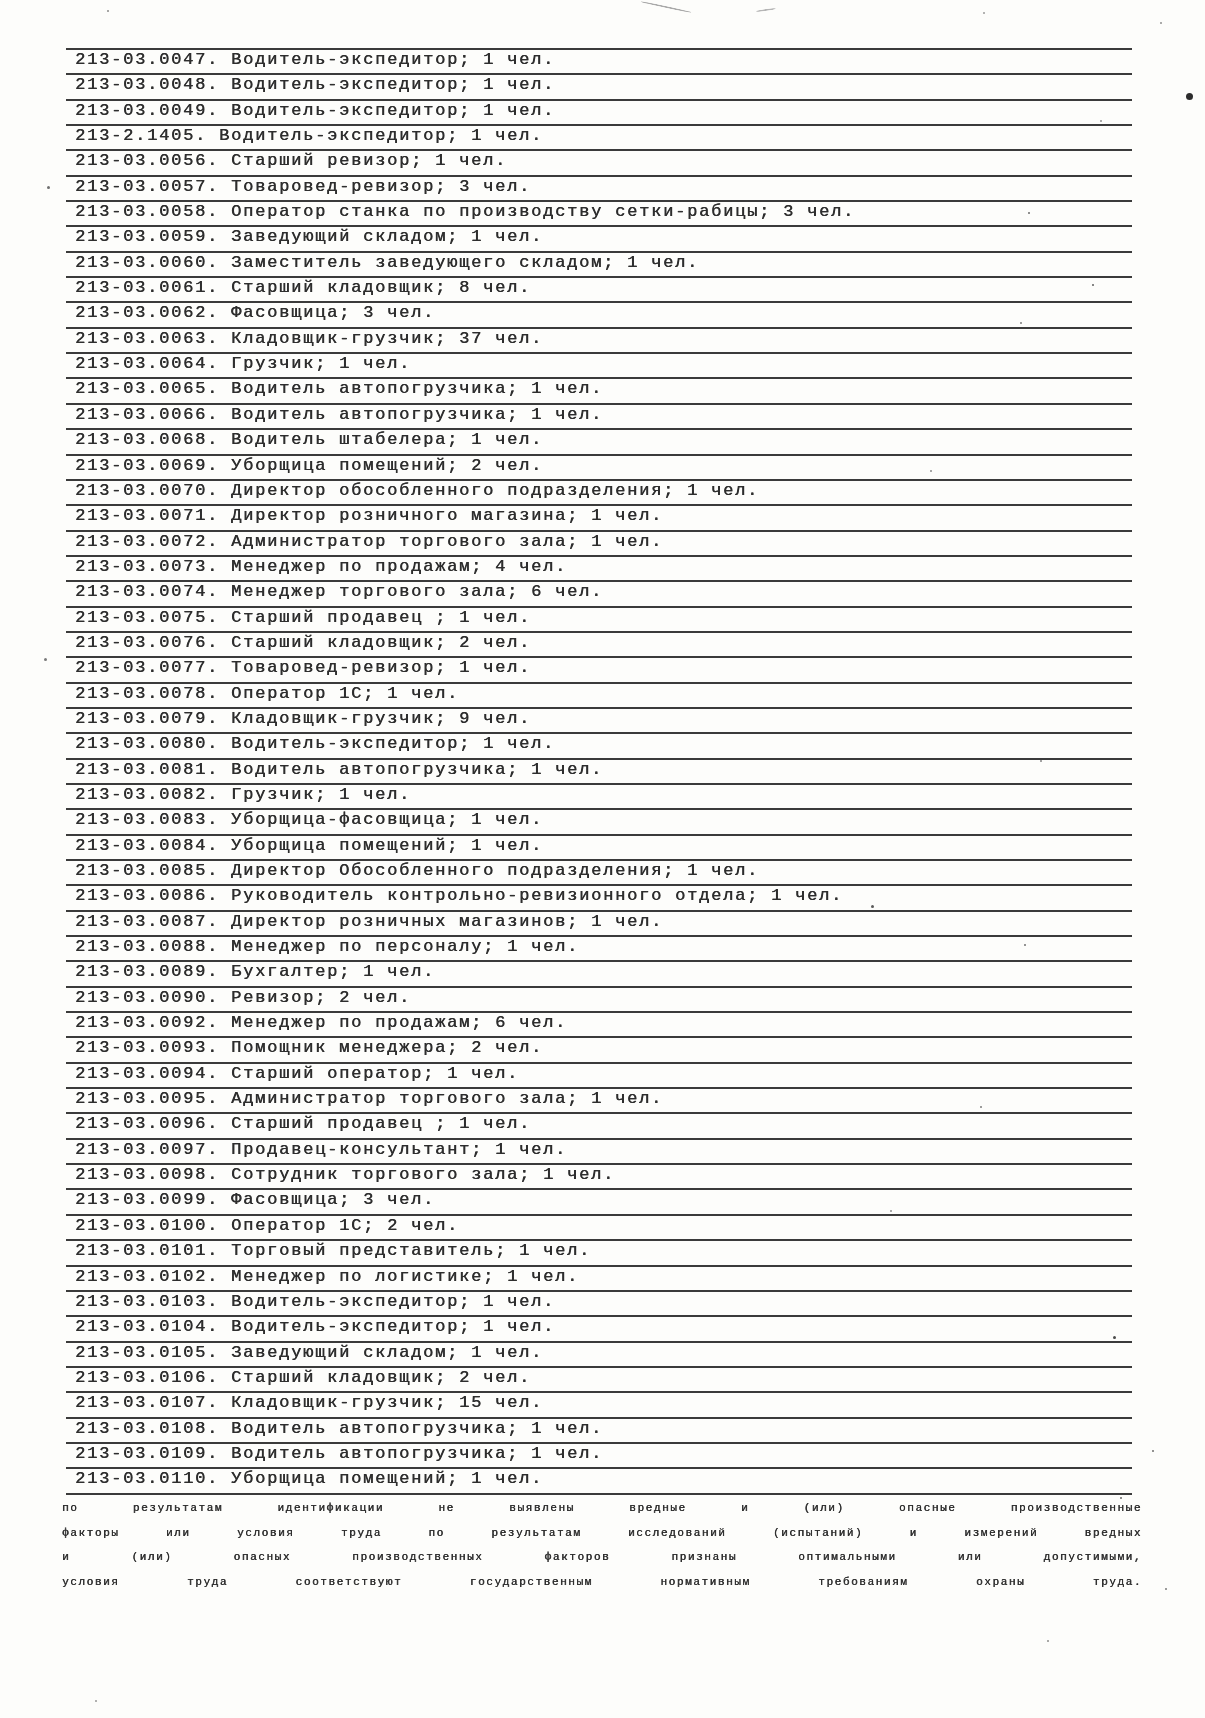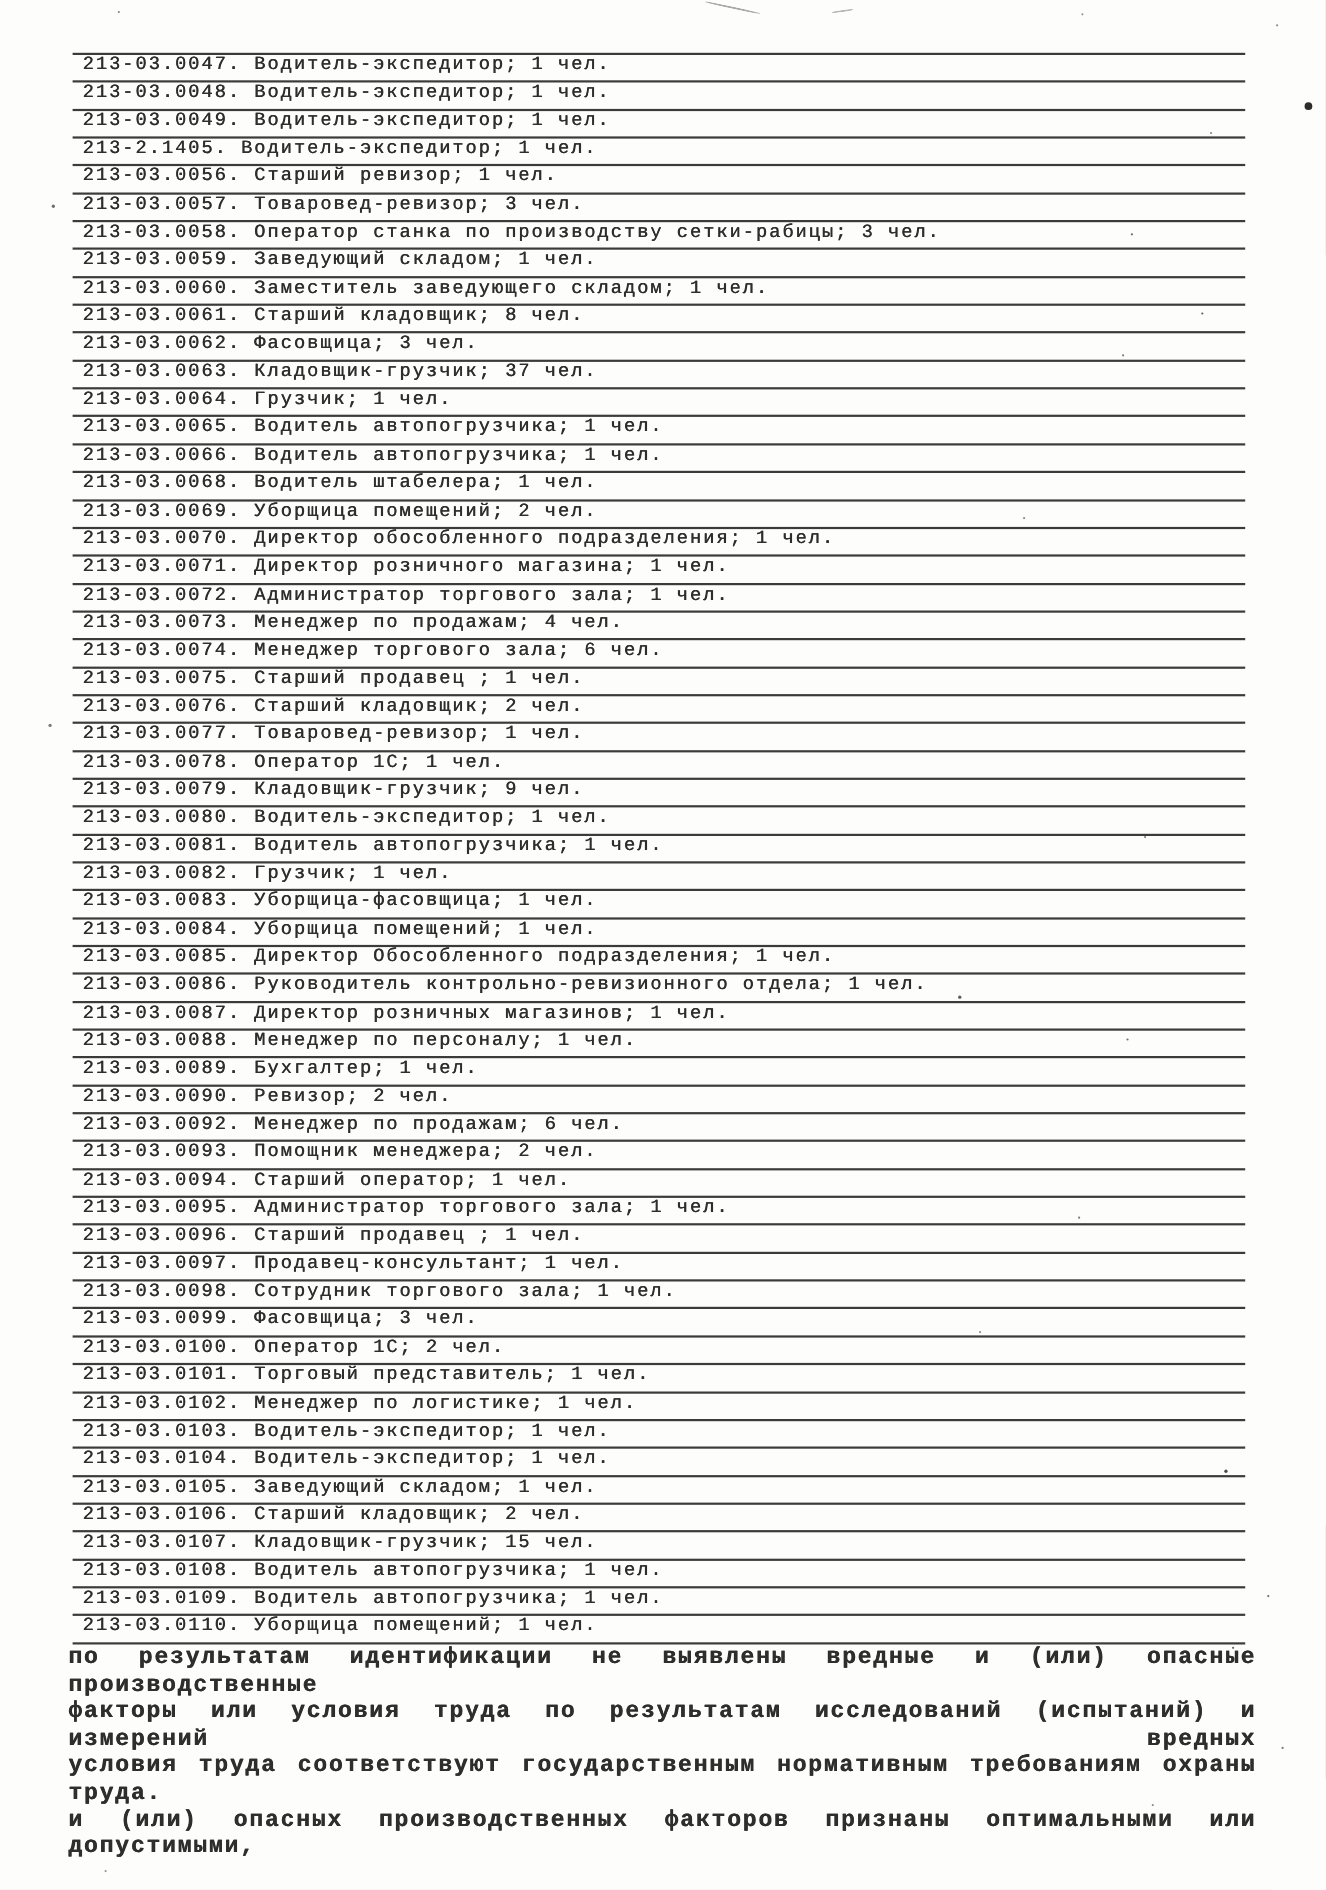--- a/index.html
+++ b/index.html
@@ -34,28 +34,27 @@
     white-space:pre;
     text-shadow:0.4px 0 0 currentColor;
   }
   
   .footer{
     position:absolute;
     left:62px;top:1496px;
     width:1080px;
   }
   .fline{
-    font-size:21px;
+    font-size:11px;
     letter-spacing:1.6px;
     line-height:24.6px;
     text-align:justify;
     text-align-last:justify;
     text-shadow:0.4px 0 0 currentColor;
     white-space:normal;
-    font-weight:bold;
   }
   
   .speck{position:absolute;border-radius:50%;}
   .squiggle{position:absolute;border-top:2px solid #a9a9a9;border-radius:60%;}
 </style>
 </head>
 <body>
 
 <div class="page">
 
@@ -229,22 +228,22 @@
         <span class="row-text">213-03.0109. Водитель автопогрузчика; 1 чел.</span>
       </div>
       <div class="row">
         <span class="row-text">213-03.0110. Уборщица помещений; 1 чел.</span>
       </div>
     </div>
 
   <div class="footer">
     <div class="fline">по результатам идентификации не выявлены вредные и (или) опасные производственные</div>
     <div class="fline">факторы или условия труда по результатам исследований (испытаний) и измерений вредных</div>
+    <div class="fline">и (или) опасных производственных факторов признаны оптимальными или допустимыми,</div>
     <div class="fline">условия труда соответствуют государственным нормативным требованиям охраны труда.</div>
-    <div class="fline">и (или) опасных производственных факторов признаны оптимальными или допустимыми,</div>
   </div>
 
   <div id="noise">
     <div class="squiggle" style="left:640px;top:6px;width:52px;transform:rotate(12deg);"></div>
     <div class="squiggle" style="left:756px;top:9px;width:20px;transform:rotate(-8deg);border-color:#b5b5b5;"></div>
   <div class="speck" style="left: 1186px; top: 93px; width: 7px; height: 7px; background: rgb(44, 44, 44);"></div>
       <div class="speck" style="left: 107px; top: 10px; width: 2px; height: 2px; background: rgb(138, 138, 138);"></div>
       <div class="speck" style="left: 983px; top: 12px; width: 2px; height: 2px; background: rgb(154, 154, 154);"></div>
       <div class="speck" style="left: 1160px; top: 22px; width: 2px; height: 2px; background: rgb(143, 143, 143);"></div>
       <div class="speck" style="left: 47px; top: 186px; width: 3px; height: 3px; background: rgb(111, 111, 111);"></div>

